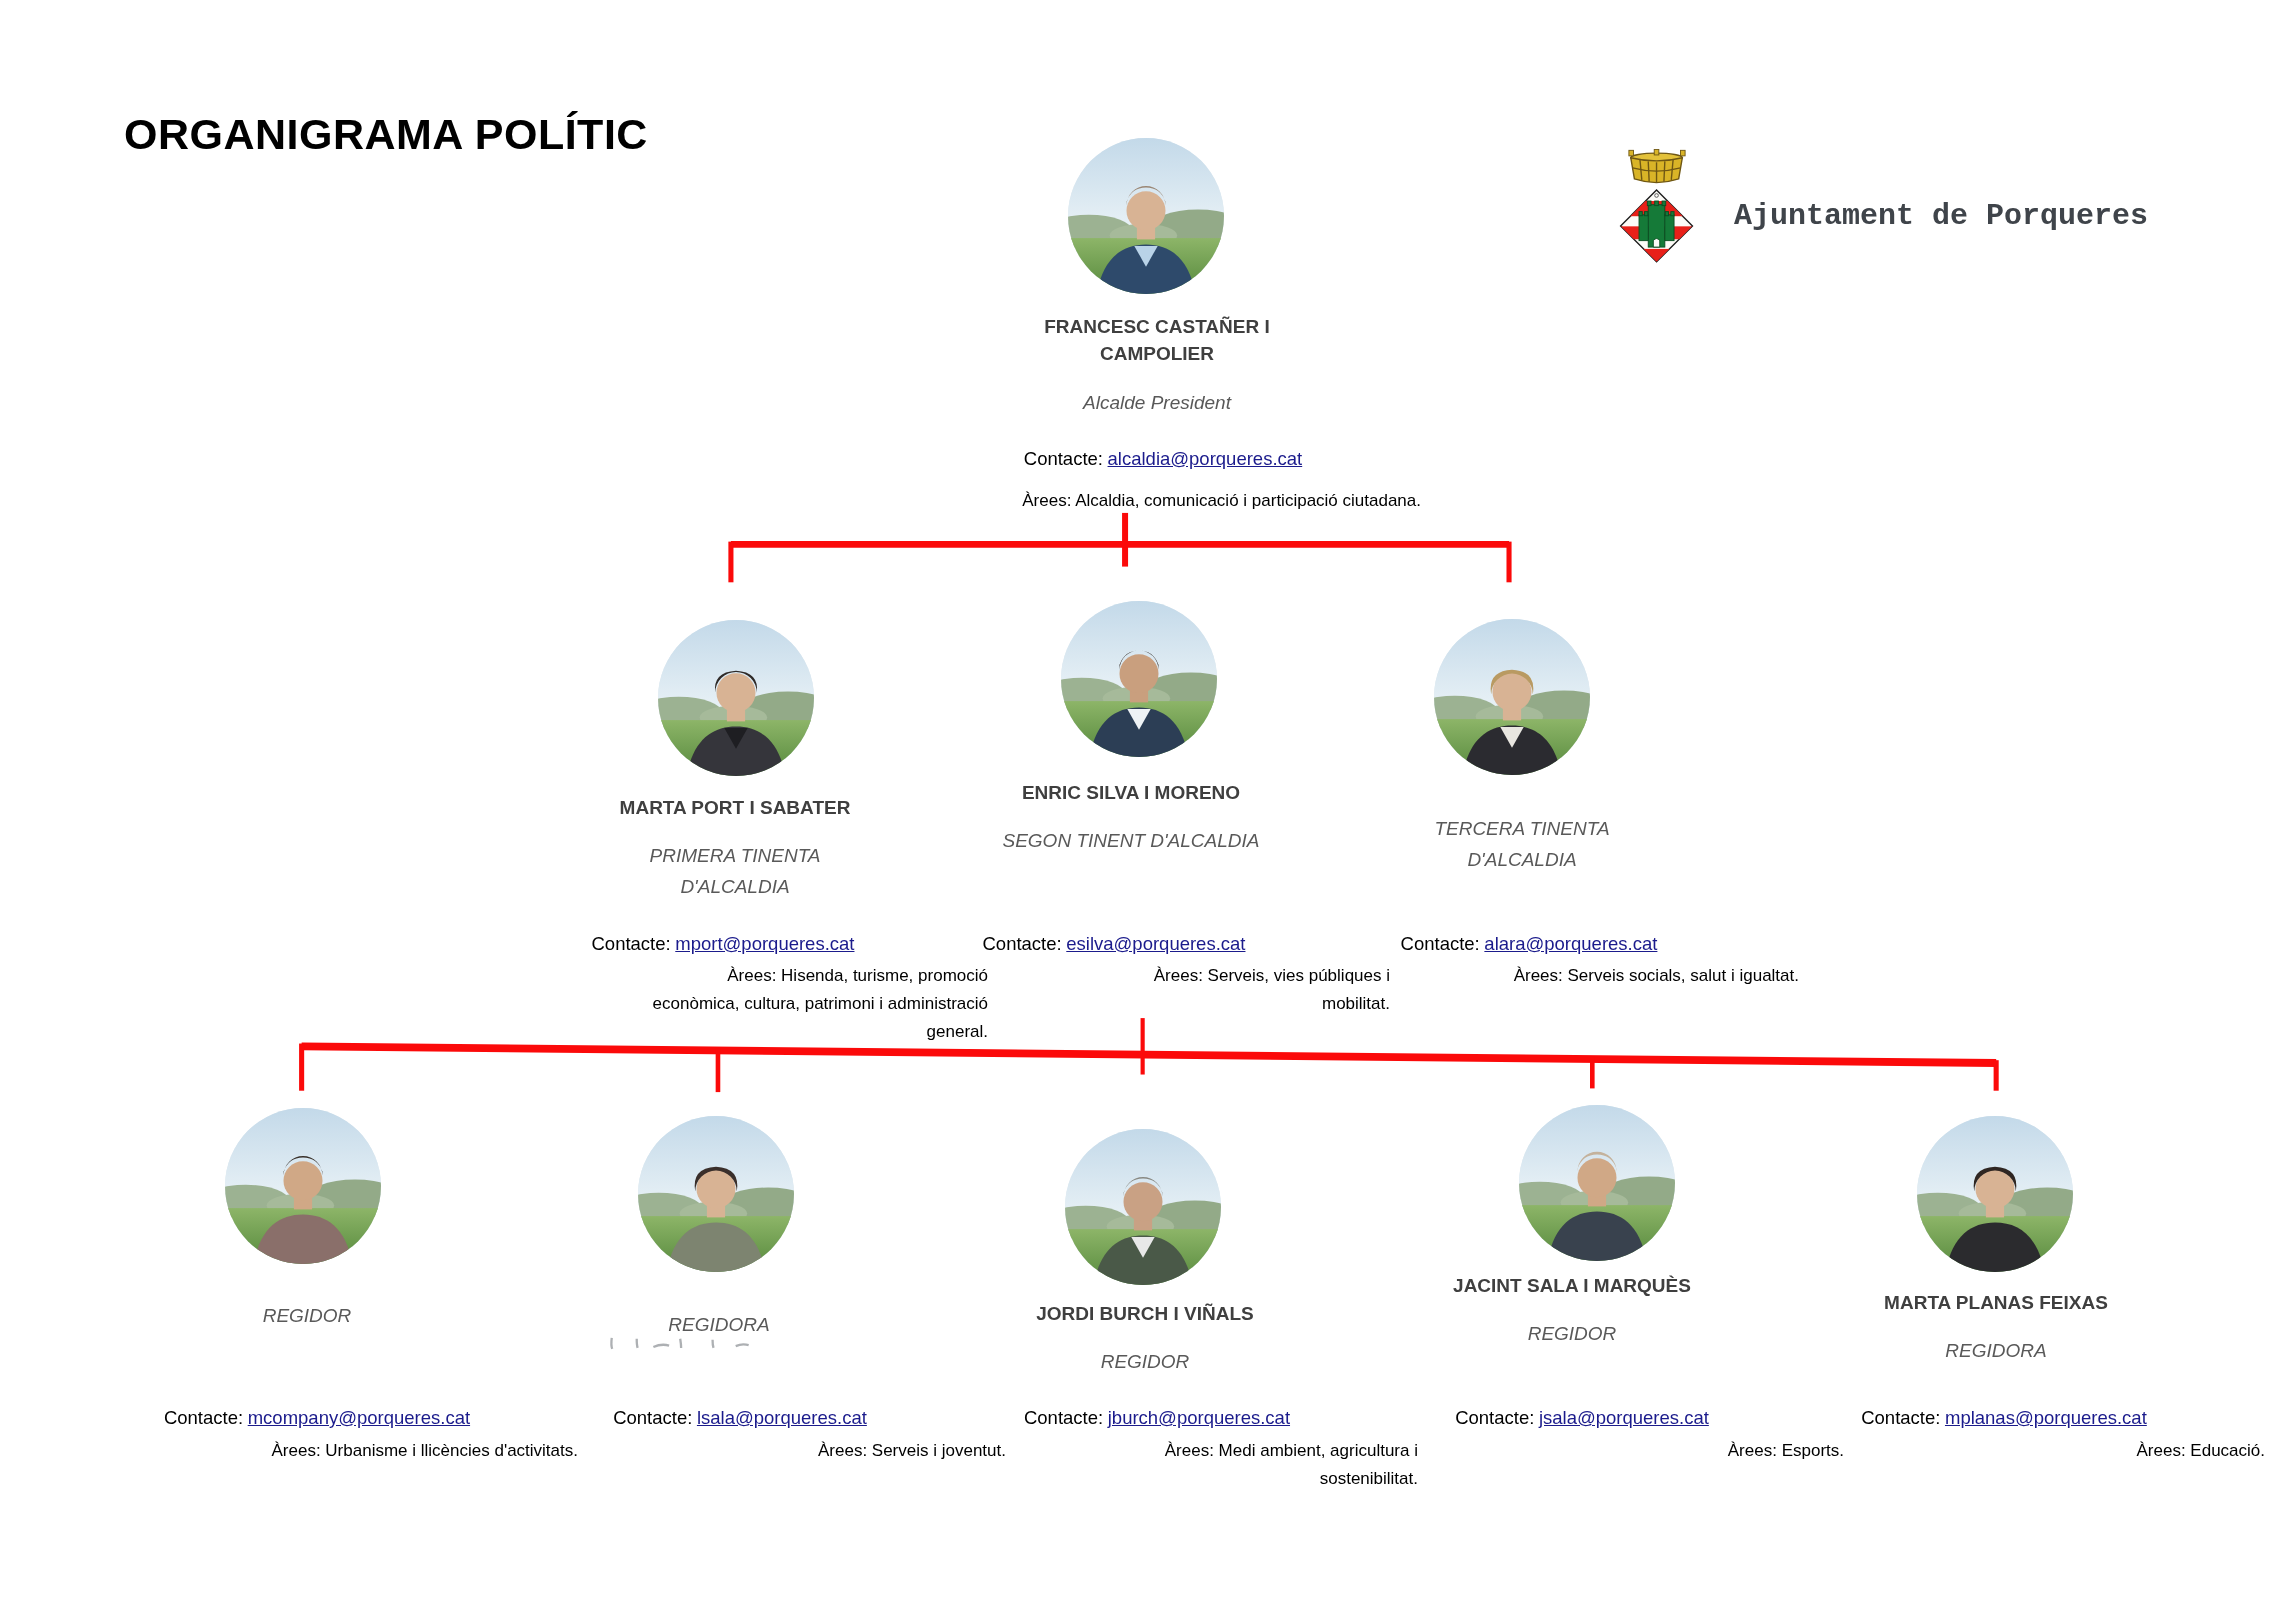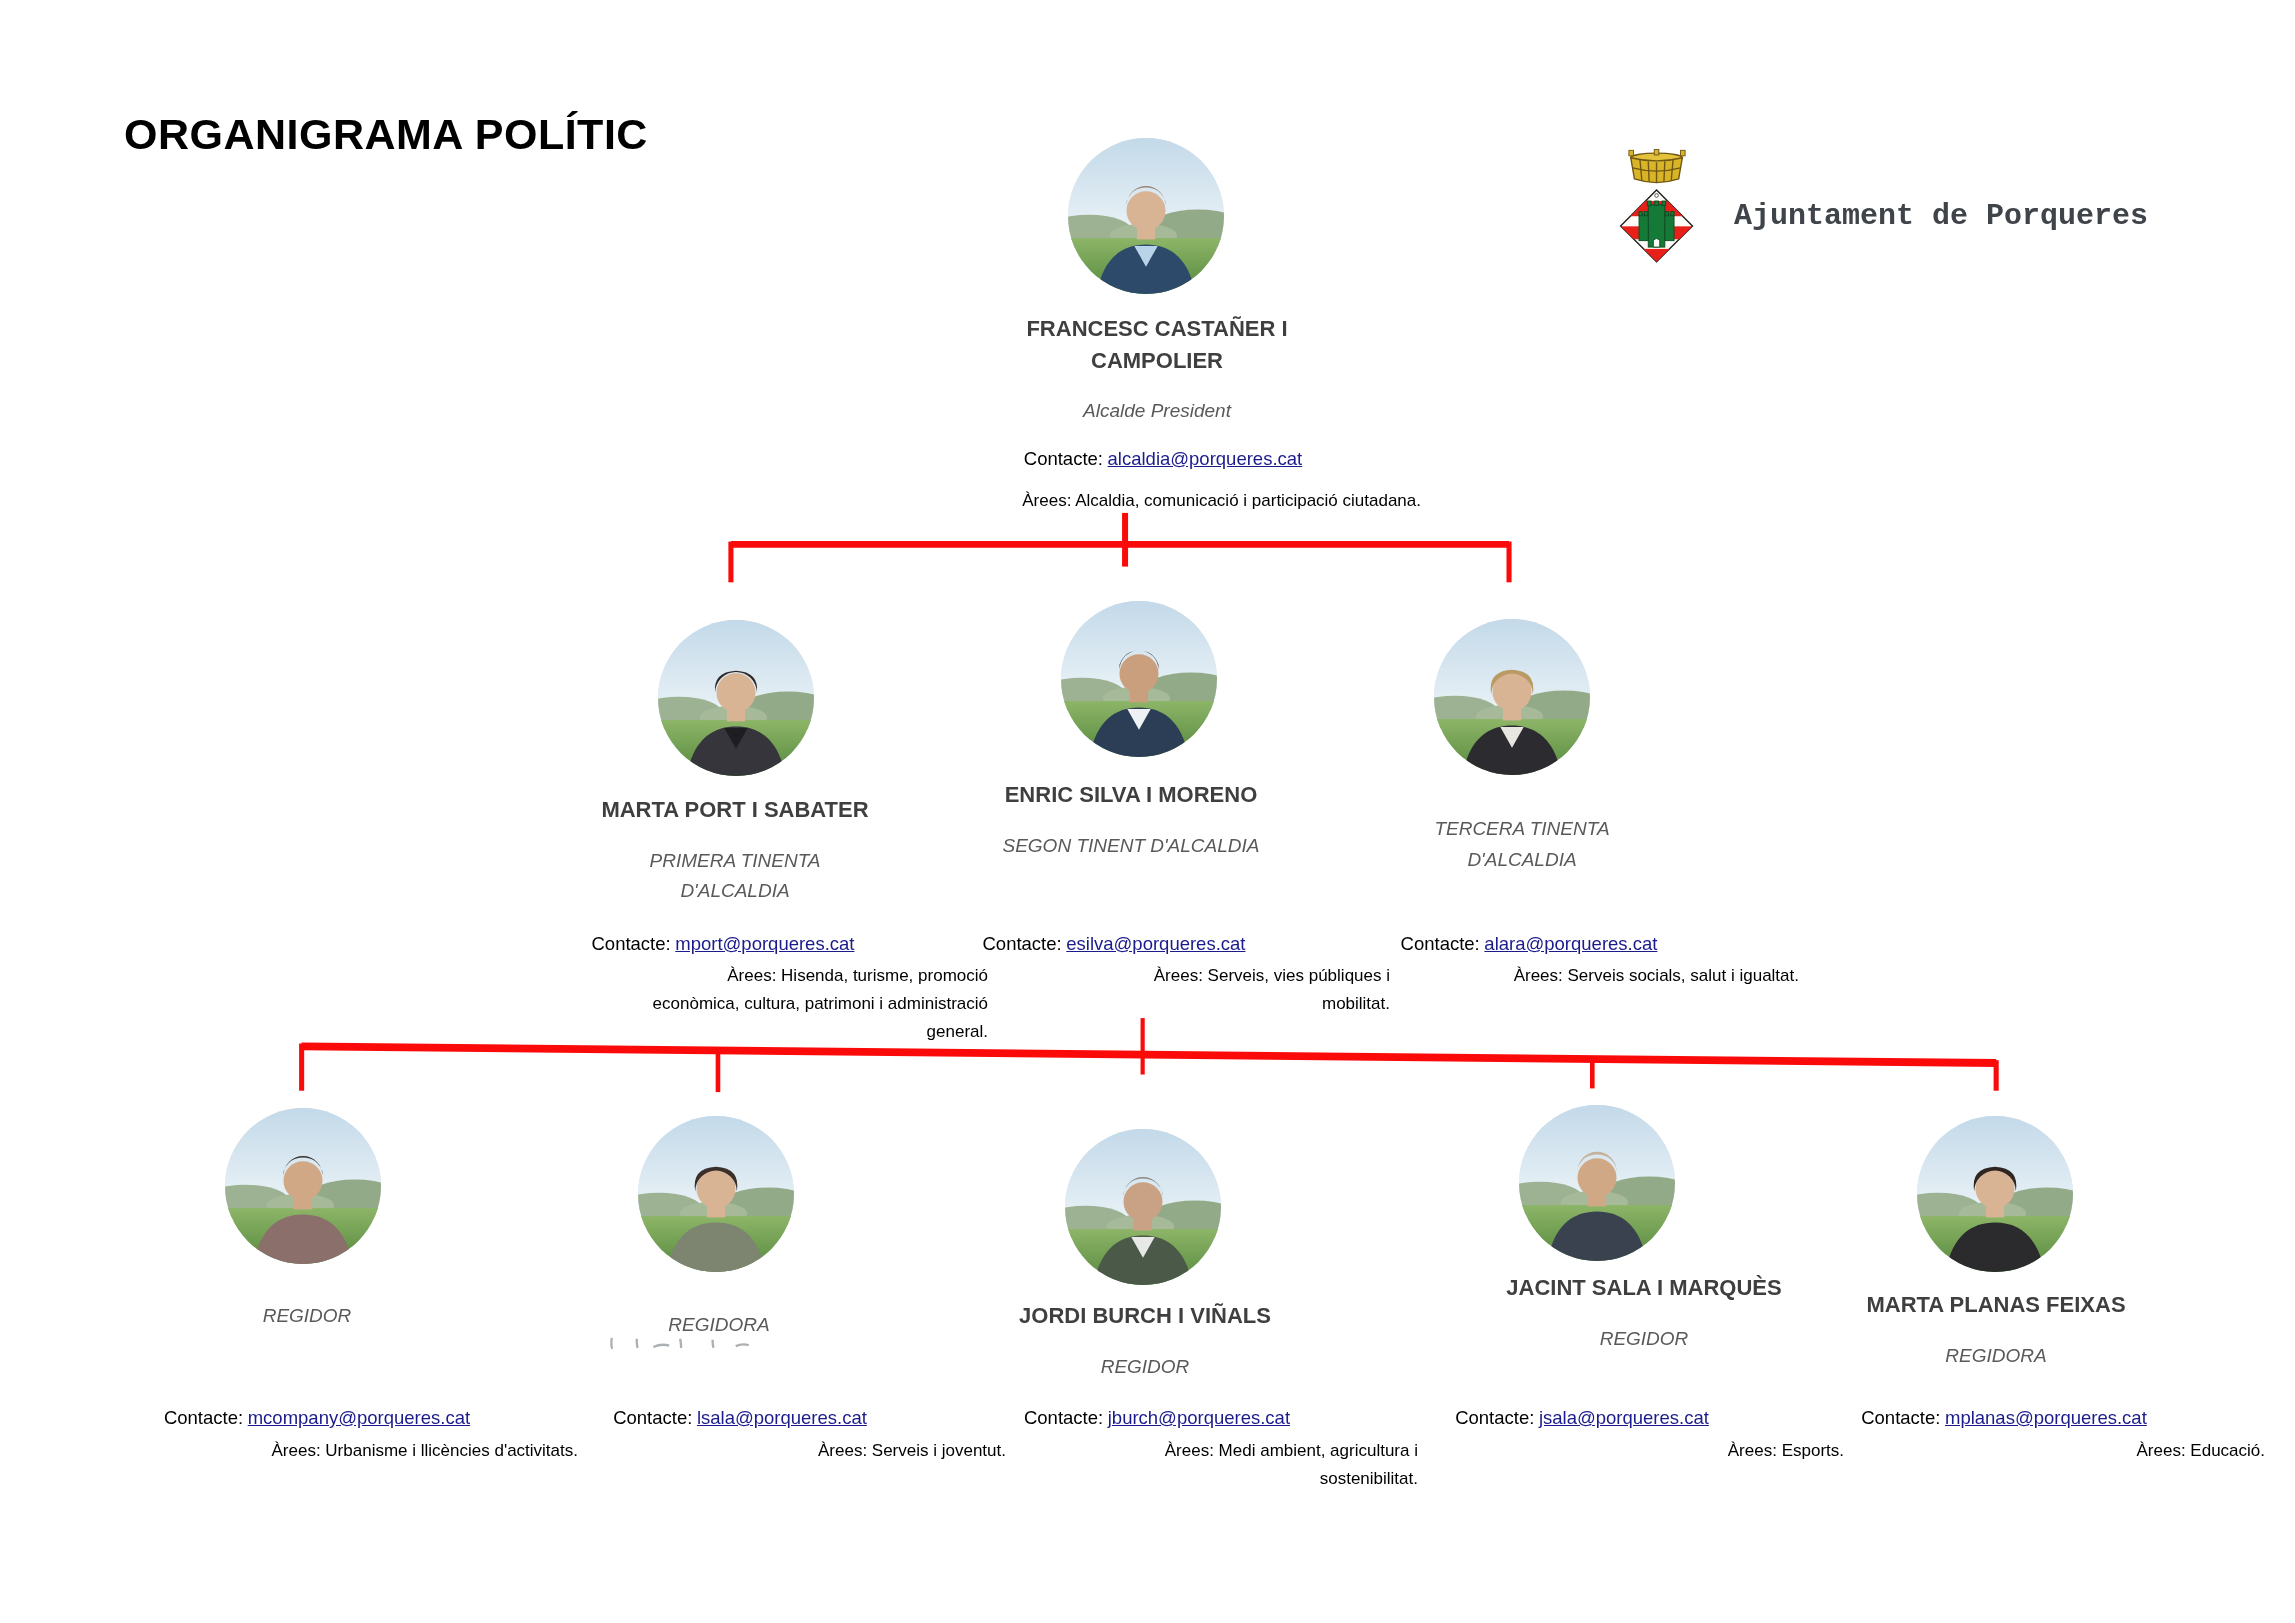--- a/index.html
+++ b/index.html
@@ -31,21 +31,21 @@
   }
   .photo svg{width:100%;height:100%;display:block;}
   .cloth{fill:var(--cloth,#445);}
   .shirt{fill:var(--shirt,#dde);}
   .skin{fill:var(--skin,#d8b394);}
   .hair{fill:var(--hair,#332b26);}
   .nameblock{
     position:absolute;text-align:center;
   }
   .pname{
-    font-size:22px;font-weight:bold;color:var(--name-gray,#3f3f3f);
+    font-size:19px;font-weight:bold;color:var(--name-gray,#3f3f3f);
     line-height:1.44;white-space:pre-line;
   }
   .prole{
     margin-top:20px;font-size:19px;font-style:italic;
     color:var(--role-gray,#595959);line-height:1.62;white-space:pre-line;
   }
   .contact{
     position:absolute;text-align:center;font-size:18.5px;color:var(--text-black,#000);
     white-space:nowrap;
   }
@@ -304,21 +304,21 @@
     <ellipse cx="16" cy="72" rx="34" ry="13" fill="#9cb292"></ellipse>
     <ellipse cx="100" cy="70" rx="38" ry="15" fill="#93aa88"></ellipse>
     <ellipse cx="58" cy="75" rx="26" ry="9" fill="#a6ba9a"></ellipse>
     <rect x="0" y="77" width="120" height="43" fill="url(#g-grass)"></rect>
     <path class="cloth" d="M22,120 C27,92 42,82 60,82 C78,82 93,92 98,120 Z"></path>
     <rect class="skin" x="53" y="66" width="14" height="12"></rect>
     <circle class="skin" cx="60" cy="56" r="15"></circle>
     <path class="hair" d="M45,51 a15,15 0 0 1 30,0 l0,-2 q-4,-11 -15,-11 q-11,0 -15,11 z"></path>
   </svg>
 </div>
-<div class="nameblock" style="left:1436px;top:1272px;width:416px">
+<div class="nameblock" style="left:1364px;top:1272px;width:416px">
   <div class="pname">JACINT SALA I MARQUÈS</div>
   <div class="prole">REGIDOR</div>
 </div>
 <div class="contact" style="left:1374px;top:1407px;width:416px">
   <span>Contacte:</span><a class="email">jsala@porqueres.cat</a>
 </div>
 <div class="areas" style="left:1335px;top:1437px;width:509px">Àrees: Esports.</div>
 
 <div class="photo" style="left: 1917px; top: 1116px; --cloth: #2b2b2e; --shirt: #2b2b2e; --skin: #d8b394; --hair: #2f2622;">
   <svg viewBox="0 0 120 120">

